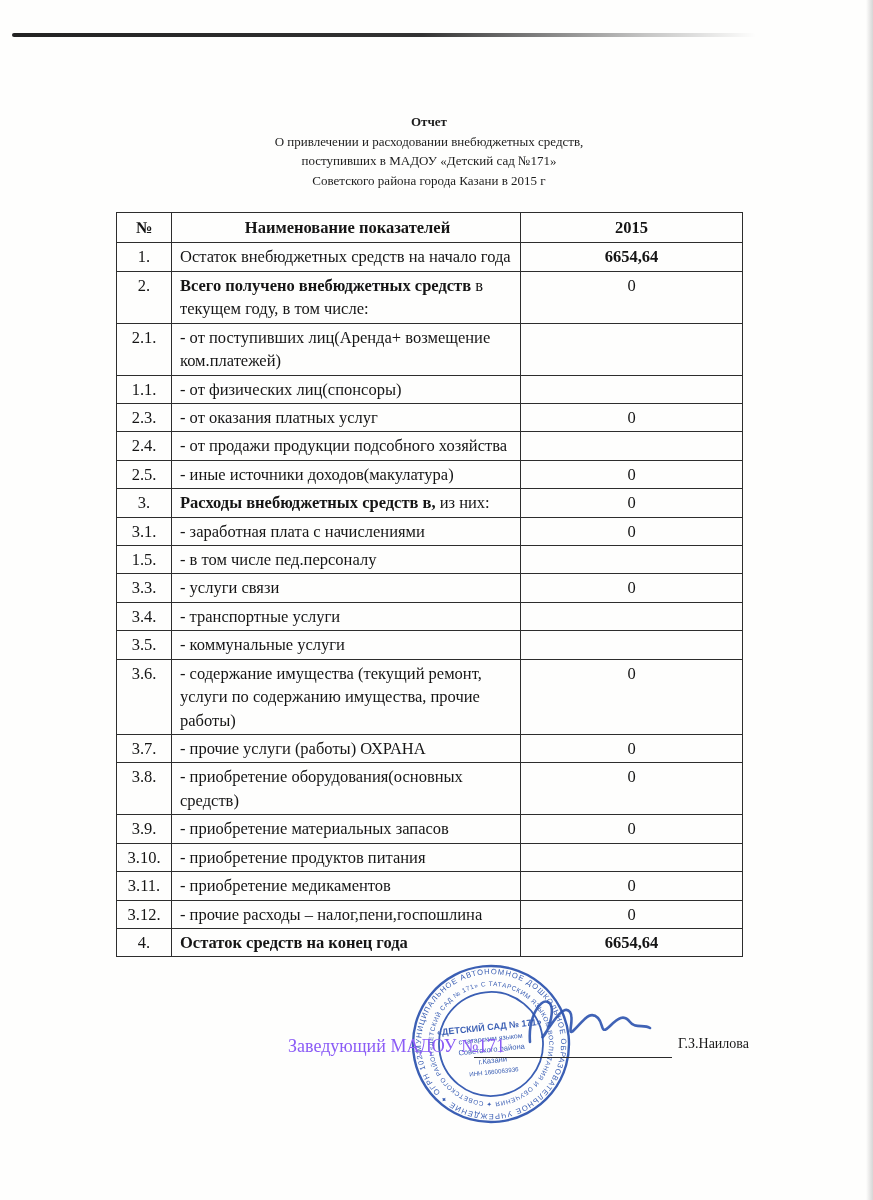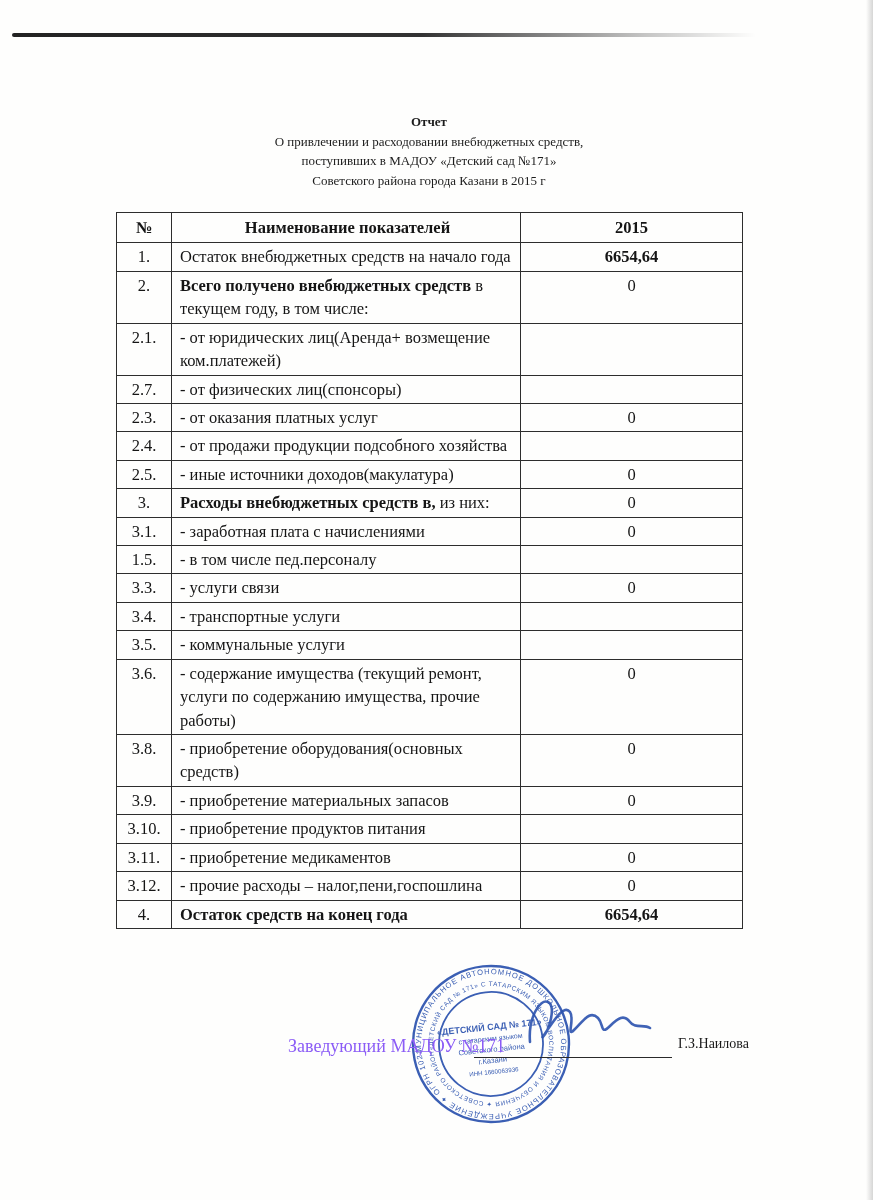--- a/index.html
+++ b/index.html
@@ -111,25 +111,25 @@
             <td class="col-name">Остаток внебюджетных средств на начало  года</td>
             <td class="col-val val-bold">6654,64</td>
           </tr>
           <tr>
             <td class="col-num">2.</td>
             <td class="col-name"><b>Всего получено внебюджетных средств</b> в текущем  году, в том числе:</td>
             <td class="col-val">0</td>
           </tr>
           <tr>
             <td class="col-num">2.1.</td>
-            <td class="col-name">- от юридических лиц(Аренда+ возмещение ком.платежей)</td>
-            <td class="col-val"></td>
-          </tr>
-          <tr>
-            <td class="col-num">2.7.</td>
+            <td class="col-name">- от поступивших лиц(Аренда+ возмещение ком.платежей)</td>
+            <td class="col-val"></td>
+          </tr>
+          <tr>
+            <td class="col-num">1.1.</td>
             <td class="col-name">- от физических лиц(спонсоры)</td>
             <td class="col-val"></td>
           </tr>
           <tr>
             <td class="col-num">2.3.</td>
             <td class="col-name">- от оказания платных услуг</td>
             <td class="col-val">0</td>
           </tr>
           <tr>
             <td class="col-num">2.4.</td>
@@ -167,20 +167,25 @@
             <td class="col-val"></td>
           </tr>
           <tr>
             <td class="col-num">3.5.</td>
             <td class="col-name">- коммунальные услуги</td>
             <td class="col-val"></td>
           </tr>
           <tr>
             <td class="col-num">3.6.</td>
             <td class="col-name">- содержание имущества (текущий ремонт, услуги по содержанию имущества, прочие работы)</td>
+            <td class="col-val">0</td>
+          </tr>
+          <tr>
+            <td class="col-num">3.7.</td>
+            <td class="col-name">- прочие услуги (работы) ОХРАНА</td>
             <td class="col-val">0</td>
           </tr>
           <tr>
             <td class="col-num">3.8.</td>
             <td class="col-name">- приобретение оборудования(основных средств)</td>
             <td class="col-val">0</td>
           </tr>
           <tr>
             <td class="col-num">3.9.</td>
             <td class="col-name">- приобретение материальных запасов</td>

